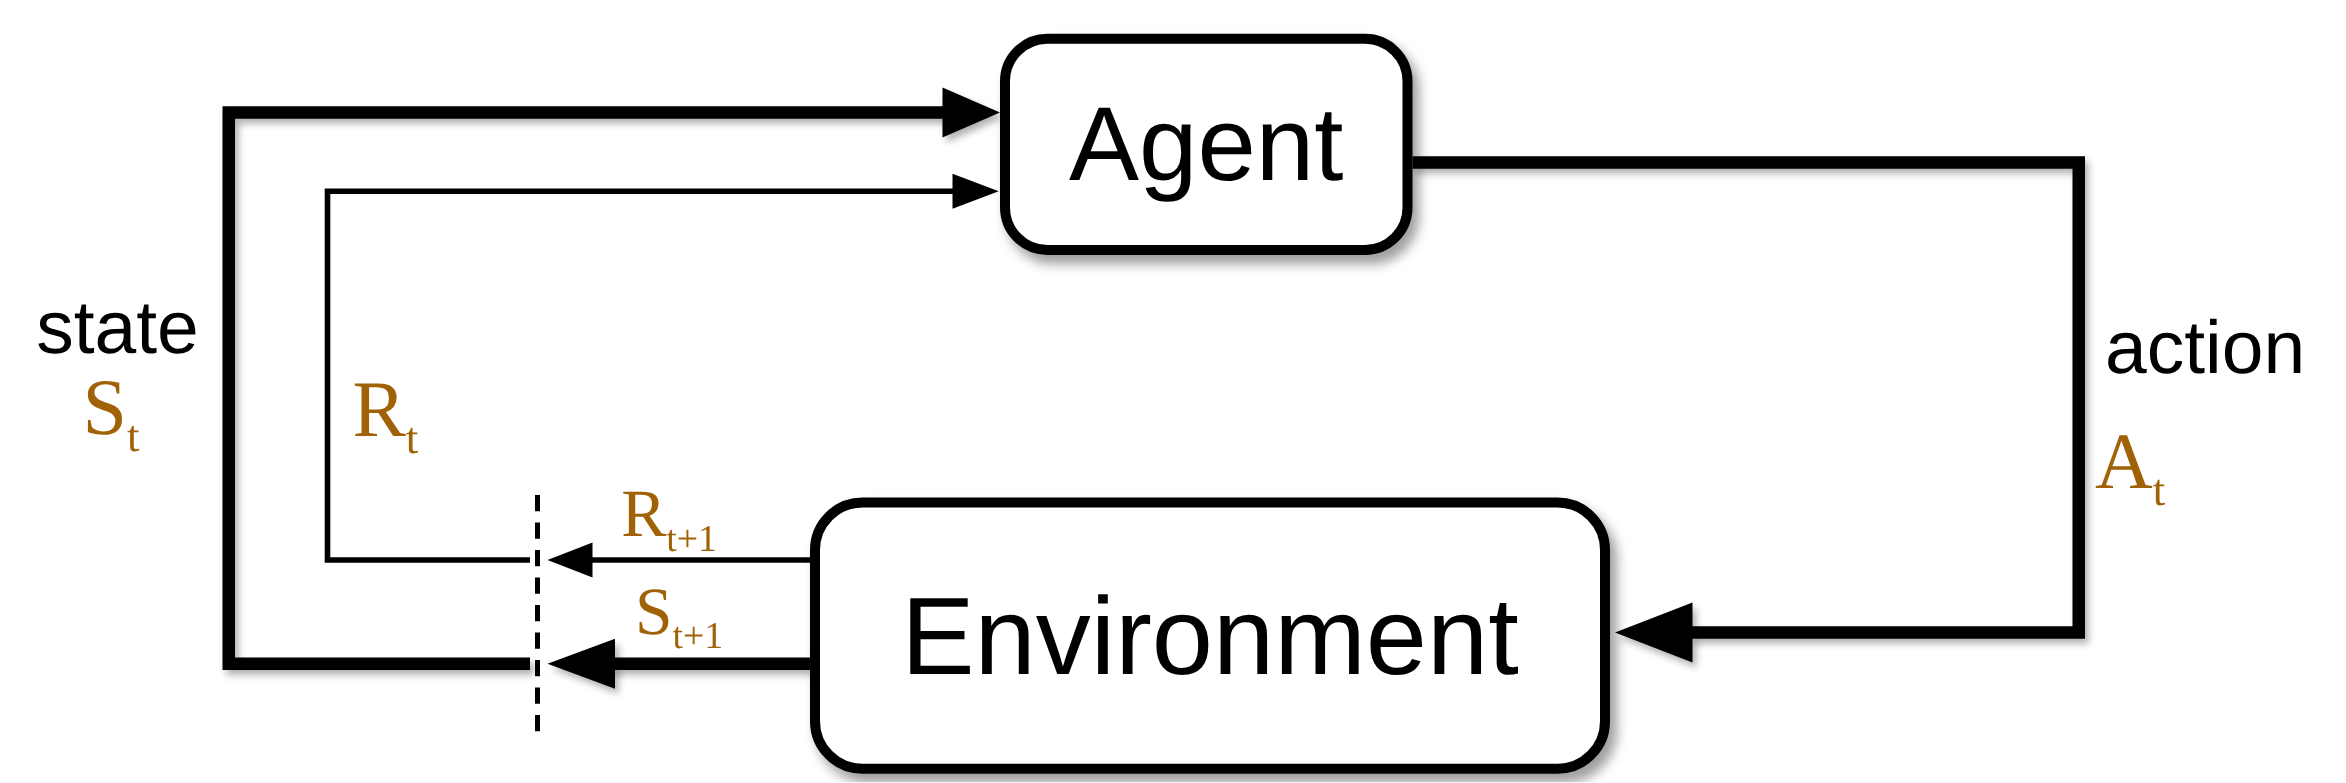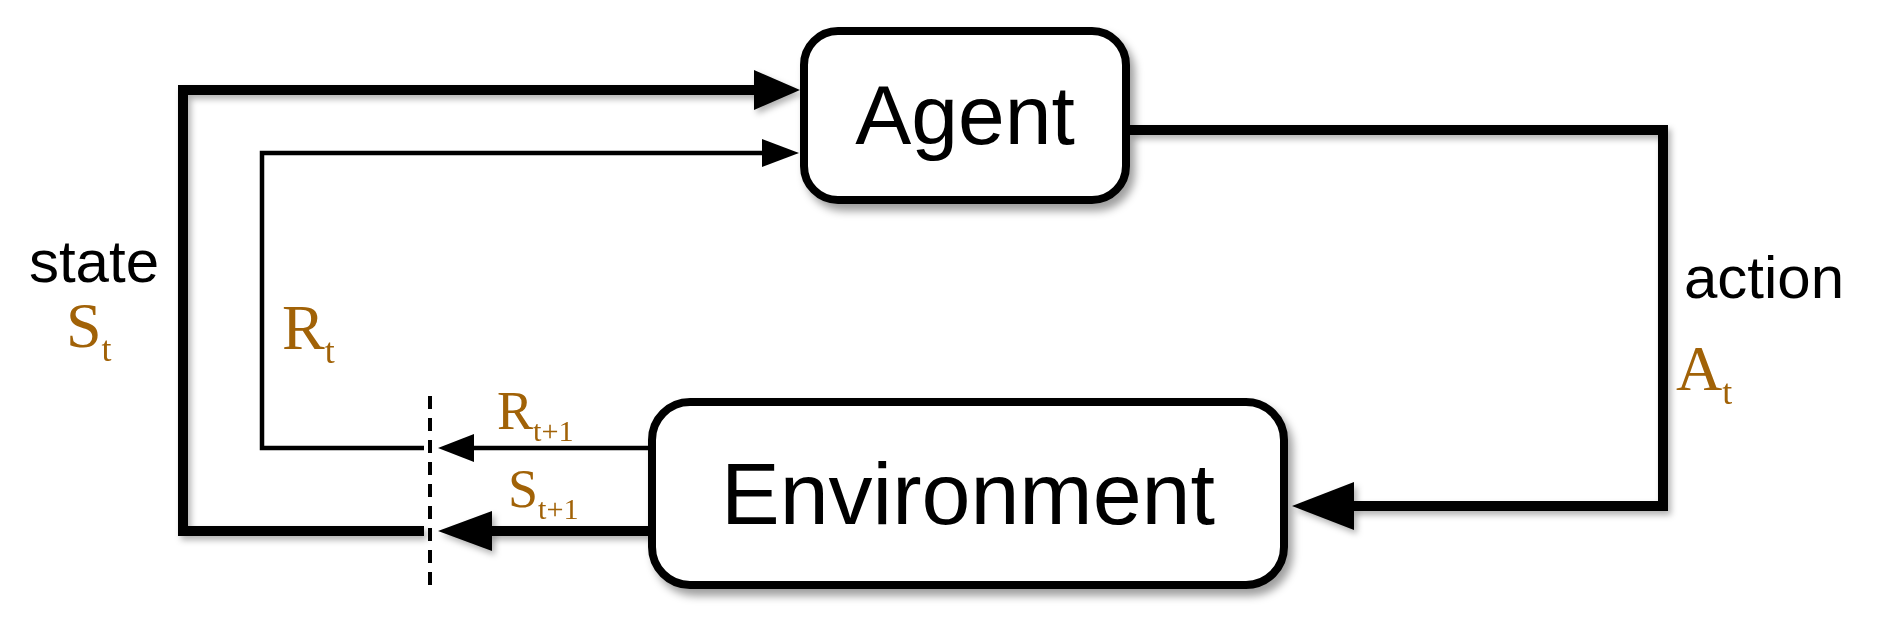--- a/index.html
+++ b/index.html
@@ -43,21 +43,21 @@
     left: 800px;
     top: 27px;
     width: 330px;
     height: 177px;
     border-radius: 38px;
   }
   .node-environment {
     left: 648px;
     top: 398px;
     width: 640px;
-    height: 191px;
+    height: 221px;
     border-radius: 42px;
   }
   .node-label {
     color: #000000;
     white-space: nowrap;
   }
   .node-agent .node-label { font-size: 84px; }
   .node-environment .node-label { font-size: 88px; }
   .word-label {
     position: absolute;

